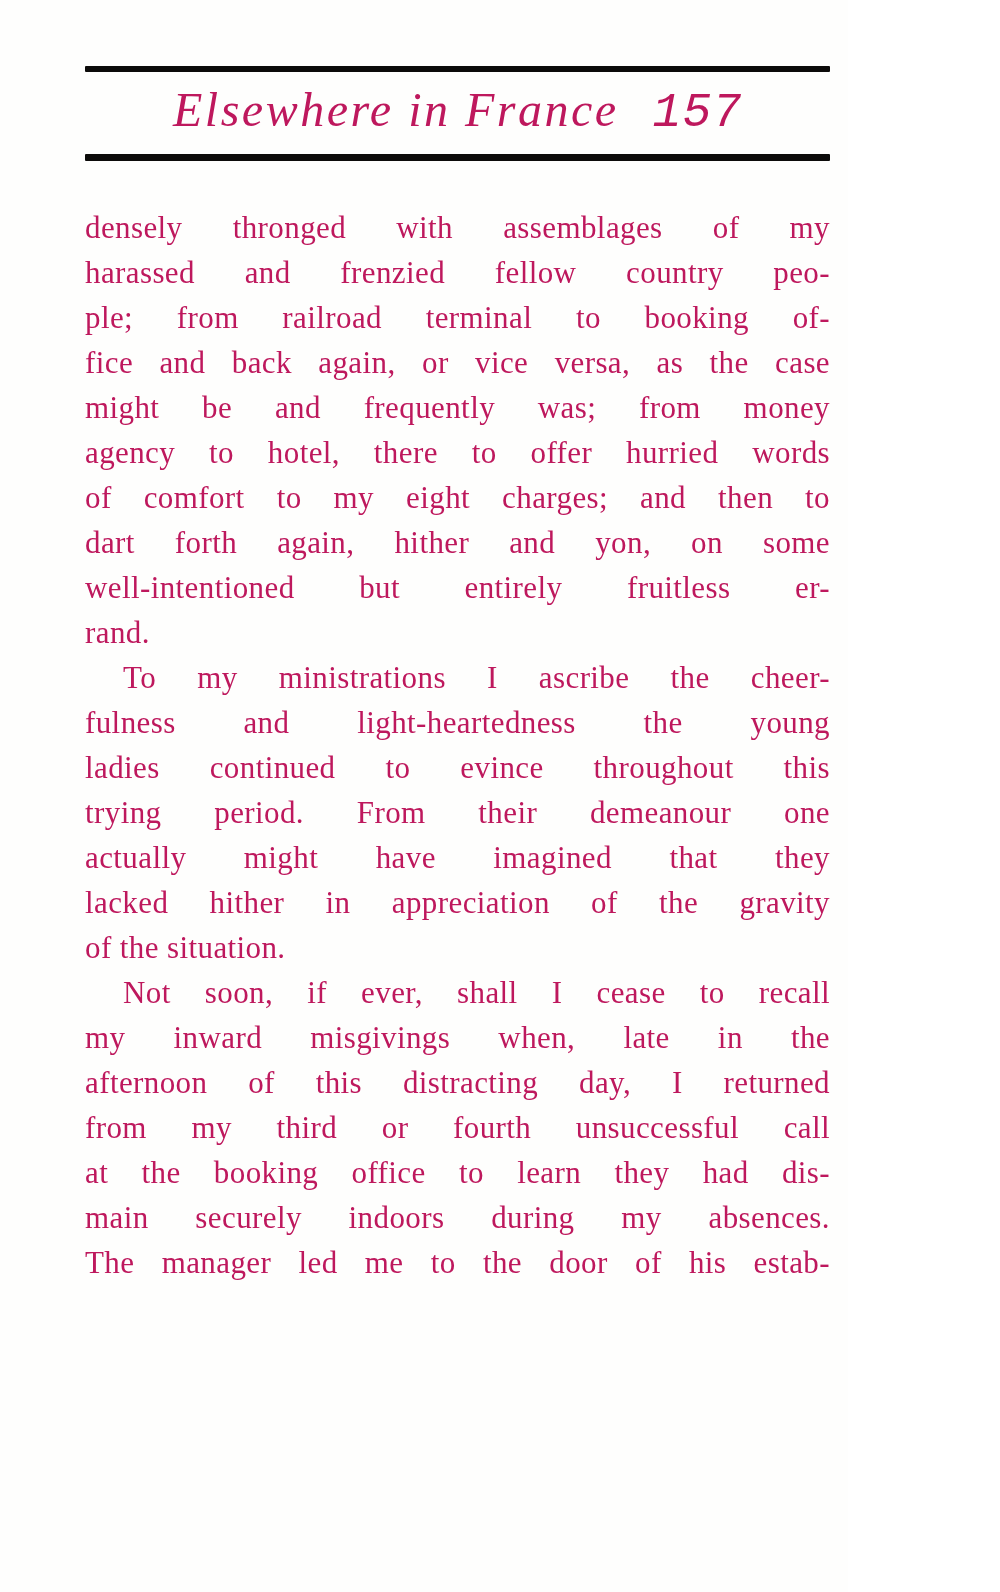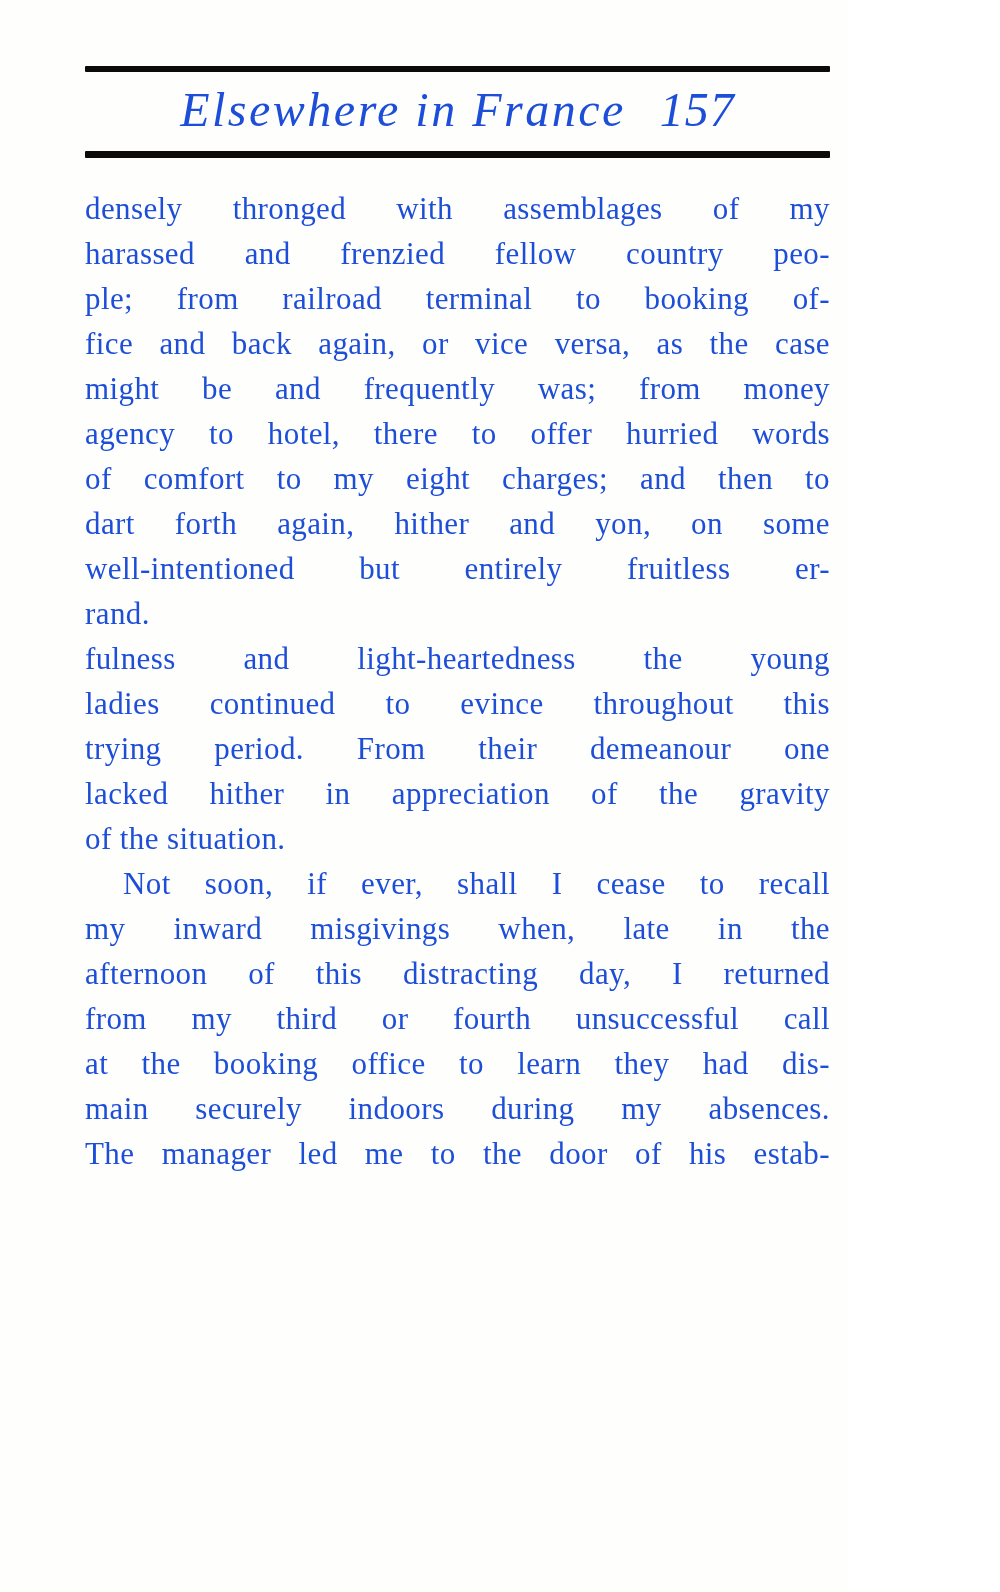--- a/index.html
+++ b/index.html
@@ -8,21 +8,21 @@
     background: #ffffff;
   }
   .page {
     position: relative;
     width: 848px;
     height: 1592px;
     background: #fefefdff;
     background: #fefefd;
     overflow: hidden;
     font-family: "Liberation Serif", "DejaVu Serif", serif;
-    color: #1d4ed8;
+    color: #be185d;
   }
   .sheet {
     position: absolute;
     left: 85px;
     top: 66px;
     width: 745px;
   }
   .rule {
     width: 100%;
     height: 6px;
@@ -41,23 +41,24 @@
     align-items: baseline;
     gap: 34px;
     padding: 10px 0 14px 0;
     font-style: italic;
     font-size: 48px;
     letter-spacing: 2.5px;
     white-space: nowrap;
   }
   .running-header .page-num {
     letter-spacing: 1px;
+    font-family: Liberation Mono, monospace;
   }
   .body-text {
-    margin-top: 28px;
+    margin-top: 44px;
     font-size: 31px;
     letter-spacing: 0.4px;
   }
   .line {
     width: 100%;
     line-height: 45px;
     text-align: justify;
     text-align-last: justify;
     text-justify: inter-word;
     white-space: normal;
@@ -93,23 +94,25 @@
         <div class="line">densely thronged with assemblages of my</div>
         <div class="line">harassed and frenzied fellow country peo-</div>
         <div class="line">ple; from railroad terminal to booking of-</div>
         <div class="line">fice and back again, or vice versa, as the case</div>
         <div class="line">might be and frequently was; from money</div>
         <div class="line">agency to hotel, there to offer hurried words</div>
         <div class="line">of comfort to my eight charges; and then to</div>
         <div class="line">dart forth again, hither and yon, on some</div>
         <div class="line">well-intentioned but entirely fruitless er-</div>
         <div class="line last">rand.</div>
+        <div class="line indent">To my ministrations I ascribe the cheer-</div>
         <div class="line">fulness and light-heartedness the young</div>
         <div class="line">ladies continued to evince throughout this</div>
         <div class="line">trying period.  From their demeanour one</div>
+        <div class="line">actually might have imagined that they</div>
         <div class="line">lacked hither in appreciation of the gravity</div>
         <div class="line last">of the situation.</div>
         <div class="line indent">Not soon, if ever, shall I cease to recall</div>
         <div class="line">my inward misgivings when, late in the</div>
         <div class="line">afternoon of this distracting day, I returned</div>
         <div class="line">from my third or fourth unsuccessful call</div>
         <div class="line">at the booking office to learn they had dis-</div>
         <div class="line">main securely indoors during my absences.</div>
         <div class="line">The manager led me to the door of his estab-</div>
       </div>

